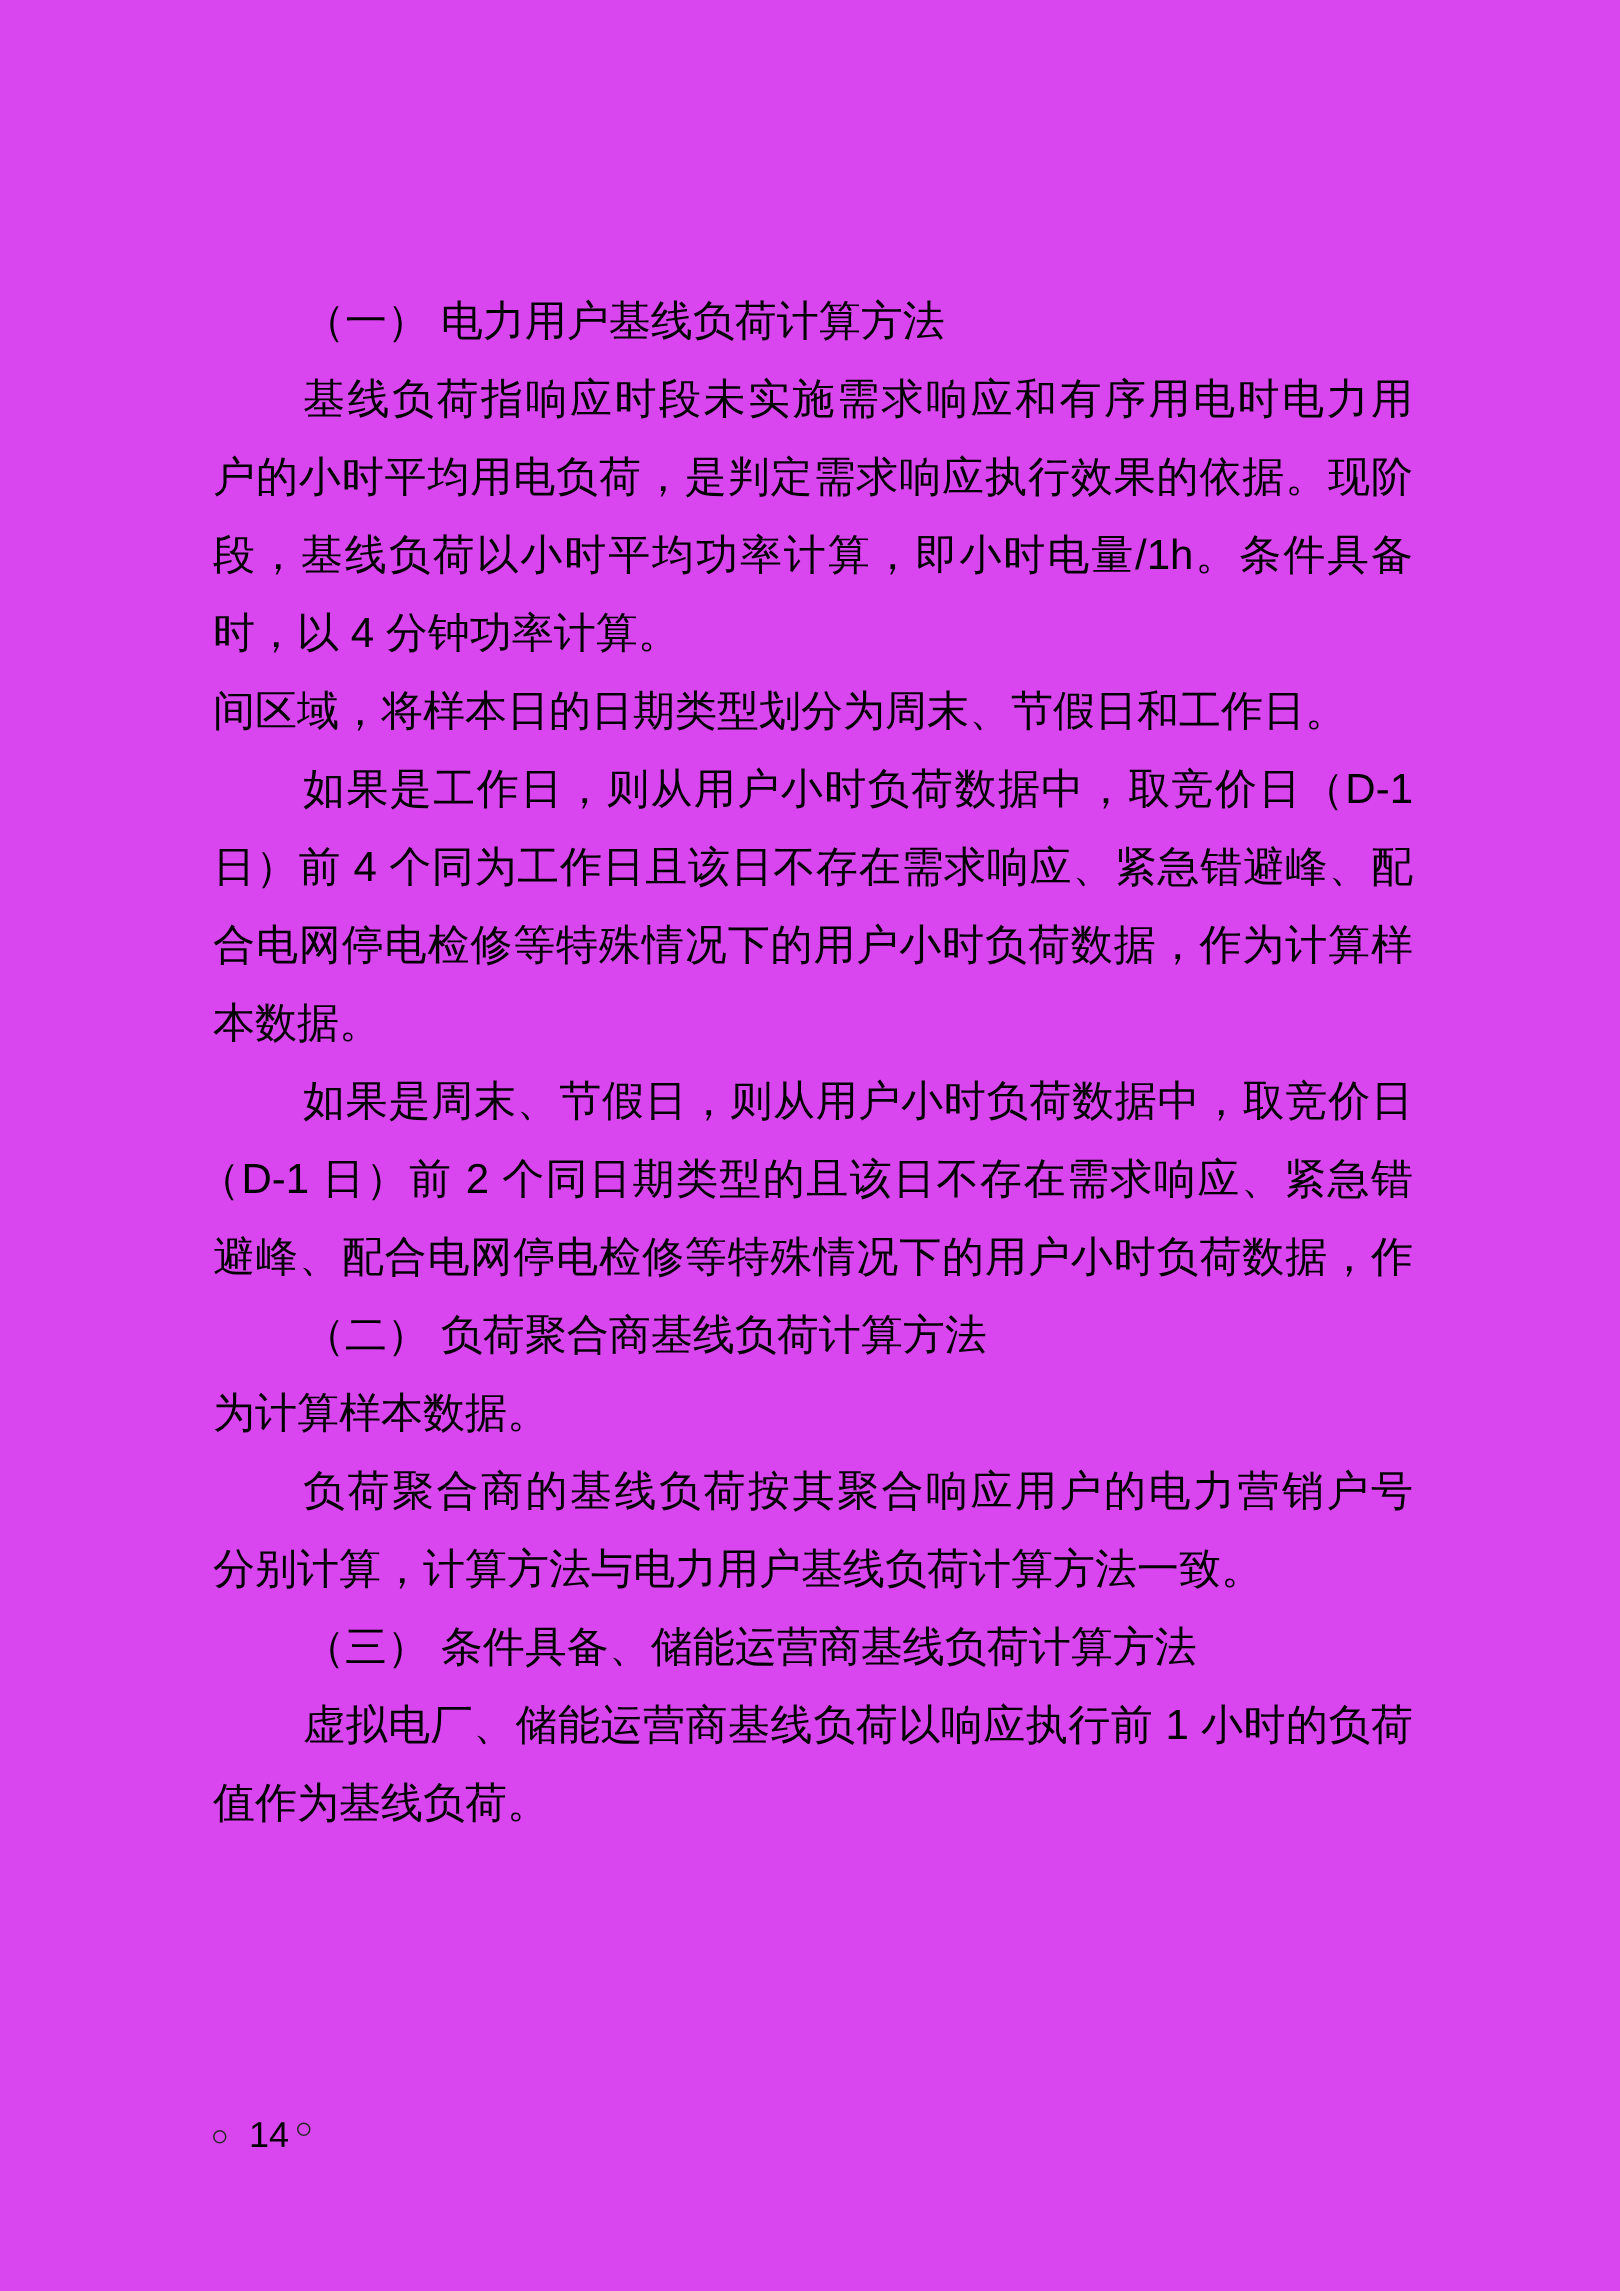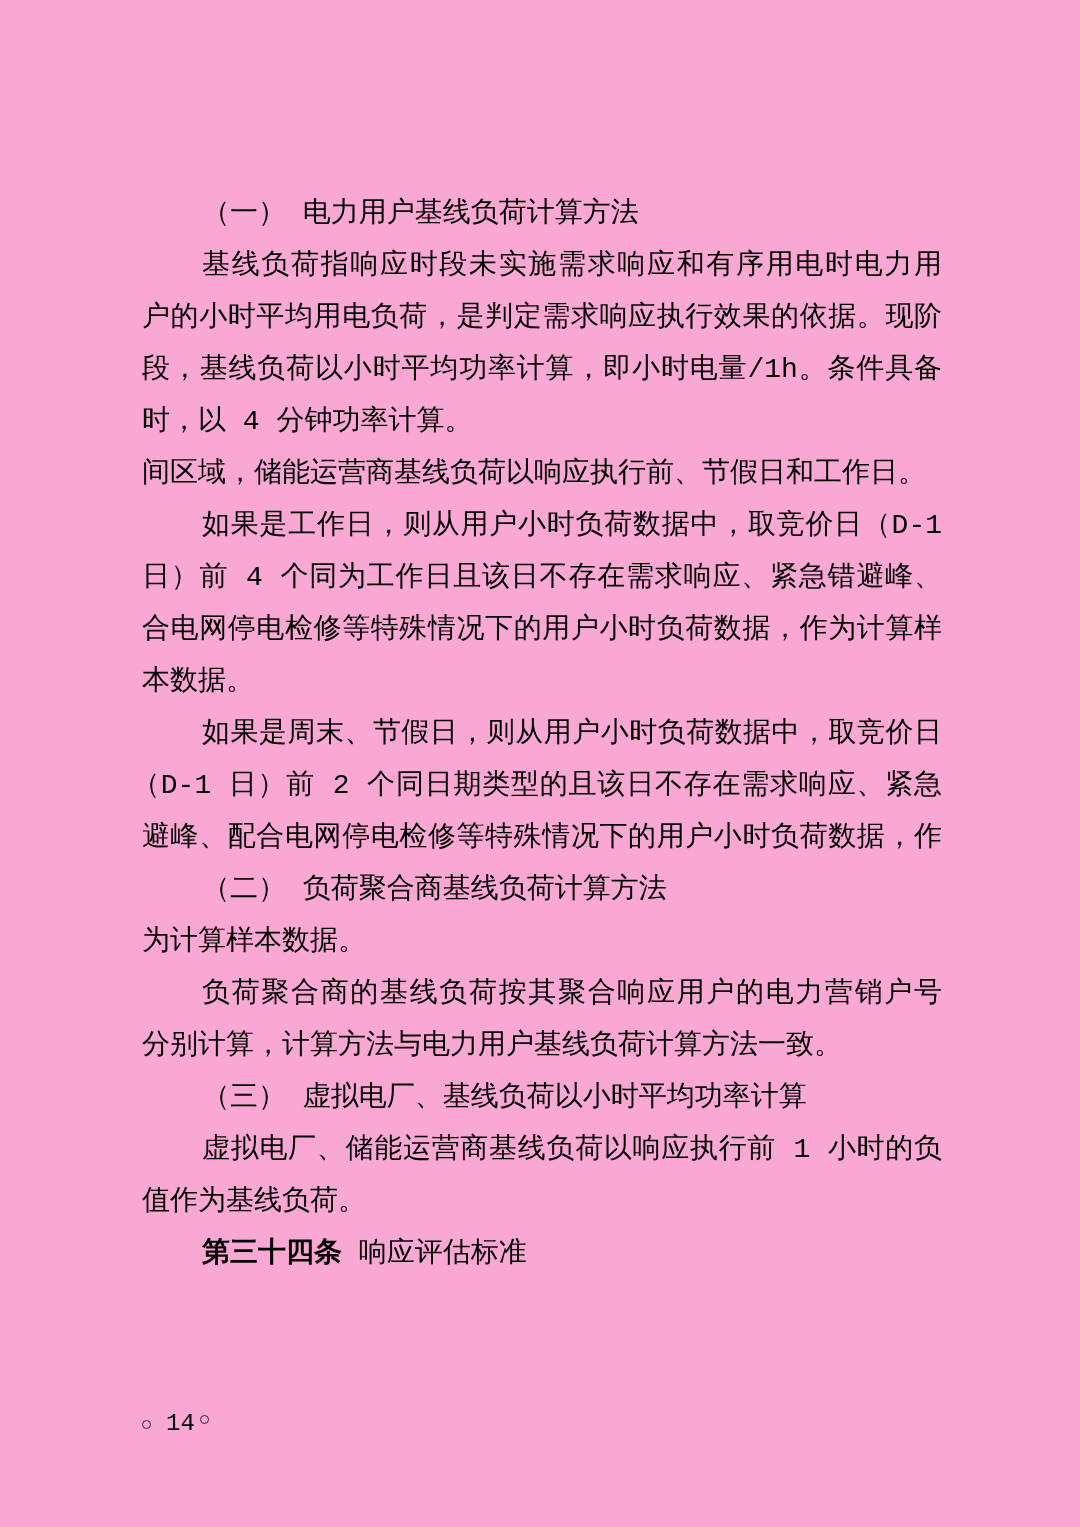--- a/index.html
+++ b/index.html
@@ -4,23 +4,23 @@
 <style>
   html, body {
     margin: 0;
     padding: 0;
     background: #ffffff;
   }
   .page {
     position: relative;
     width: 1080px;
     height: 1527px;
-    background: #f9a8d4;
+    background: #d946ef;
     color: #000000;
-    font-family: Liberation Mono, monospace;
+    font-family: Liberation Sans, sans-serif;
     overflow: hidden;
   }
   .doc {
     position: absolute;
     left: 142px;
     top: 188px;
     width: 800px;
   }
   .line {
     height: 52px;
@@ -75,35 +75,34 @@
 </head>
 <body>
 
 <div class="page">
   <main class="doc" id="doc-body">
       <div class="line ind">（一） 电力用户基线负荷计算方法</div>
       <div class="line ind j">基线负荷指响应时段未实施需求响应和有序用电时电力用</div>
       <div class="line j">户的小时平均用电负荷，是判定需求响应执行效果的依据。现阶</div>
       <div class="line j">段，基线负荷以小时平均功率计算，即小时电量/1h。条件具备</div>
       <div class="line">时，以 4 分钟功率计算。</div>
-      <div class="line">间区域，储能运营商基线负荷以响应执行前、节假日和工作日。</div>
+      <div class="line">间区域，将样本日的日期类型划分为周末、节假日和工作日。</div>
       <div class="line ind j">如果是工作日，则从用户小时负荷数据中，取竞价日（D-1</div>
       <div class="line j">日）前 4 个同为工作日且该日不存在需求响应、紧急错避峰、配</div>
       <div class="line j">合电网停电检修等特殊情况下的用户小时负荷数据，作为计算样</div>
       <div class="line">本数据。</div>
       <div class="line ind j">如果是周末、节假日，则从用户小时负荷数据中，取竞价日</div>
       <div class="line j hang">（D-1 日）前 2 个同日期类型的且该日不存在需求响应、紧急错</div>
       <div class="line j">避峰、配合电网停电检修等特殊情况下的用户小时负荷数据，作</div>
       <div class="line ind">（二） 负荷聚合商基线负荷计算方法</div>
       <div class="line">为计算样本数据。</div>
       <div class="line ind j">负荷聚合商的基线负荷按其聚合响应用户的电力营销户号</div>
       <div class="line">分别计算，计算方法与电力用户基线负荷计算方法一致。</div>
-      <div class="line ind">（三） 虚拟电厂、基线负荷以小时平均功率计算</div>
+      <div class="line ind">（三） 条件具备、储能运营商基线负荷计算方法</div>
       <div class="line ind j">虚拟电厂、储能运营商基线负荷以响应执行前 1 小时的负荷</div>
       <div class="line">值作为基线负荷。</div>
-      <div class="line ind"><span class="bold">第三十四条</span><span> 响应评估标准</span></div>
     </main>
   <footer class="pagenum">
     <span class="ring ring-left"></span>
     <span class="num">14</span>
     <span class="ring ring-right"></span>
   </footer>
 </div>
 
 </body></html>

